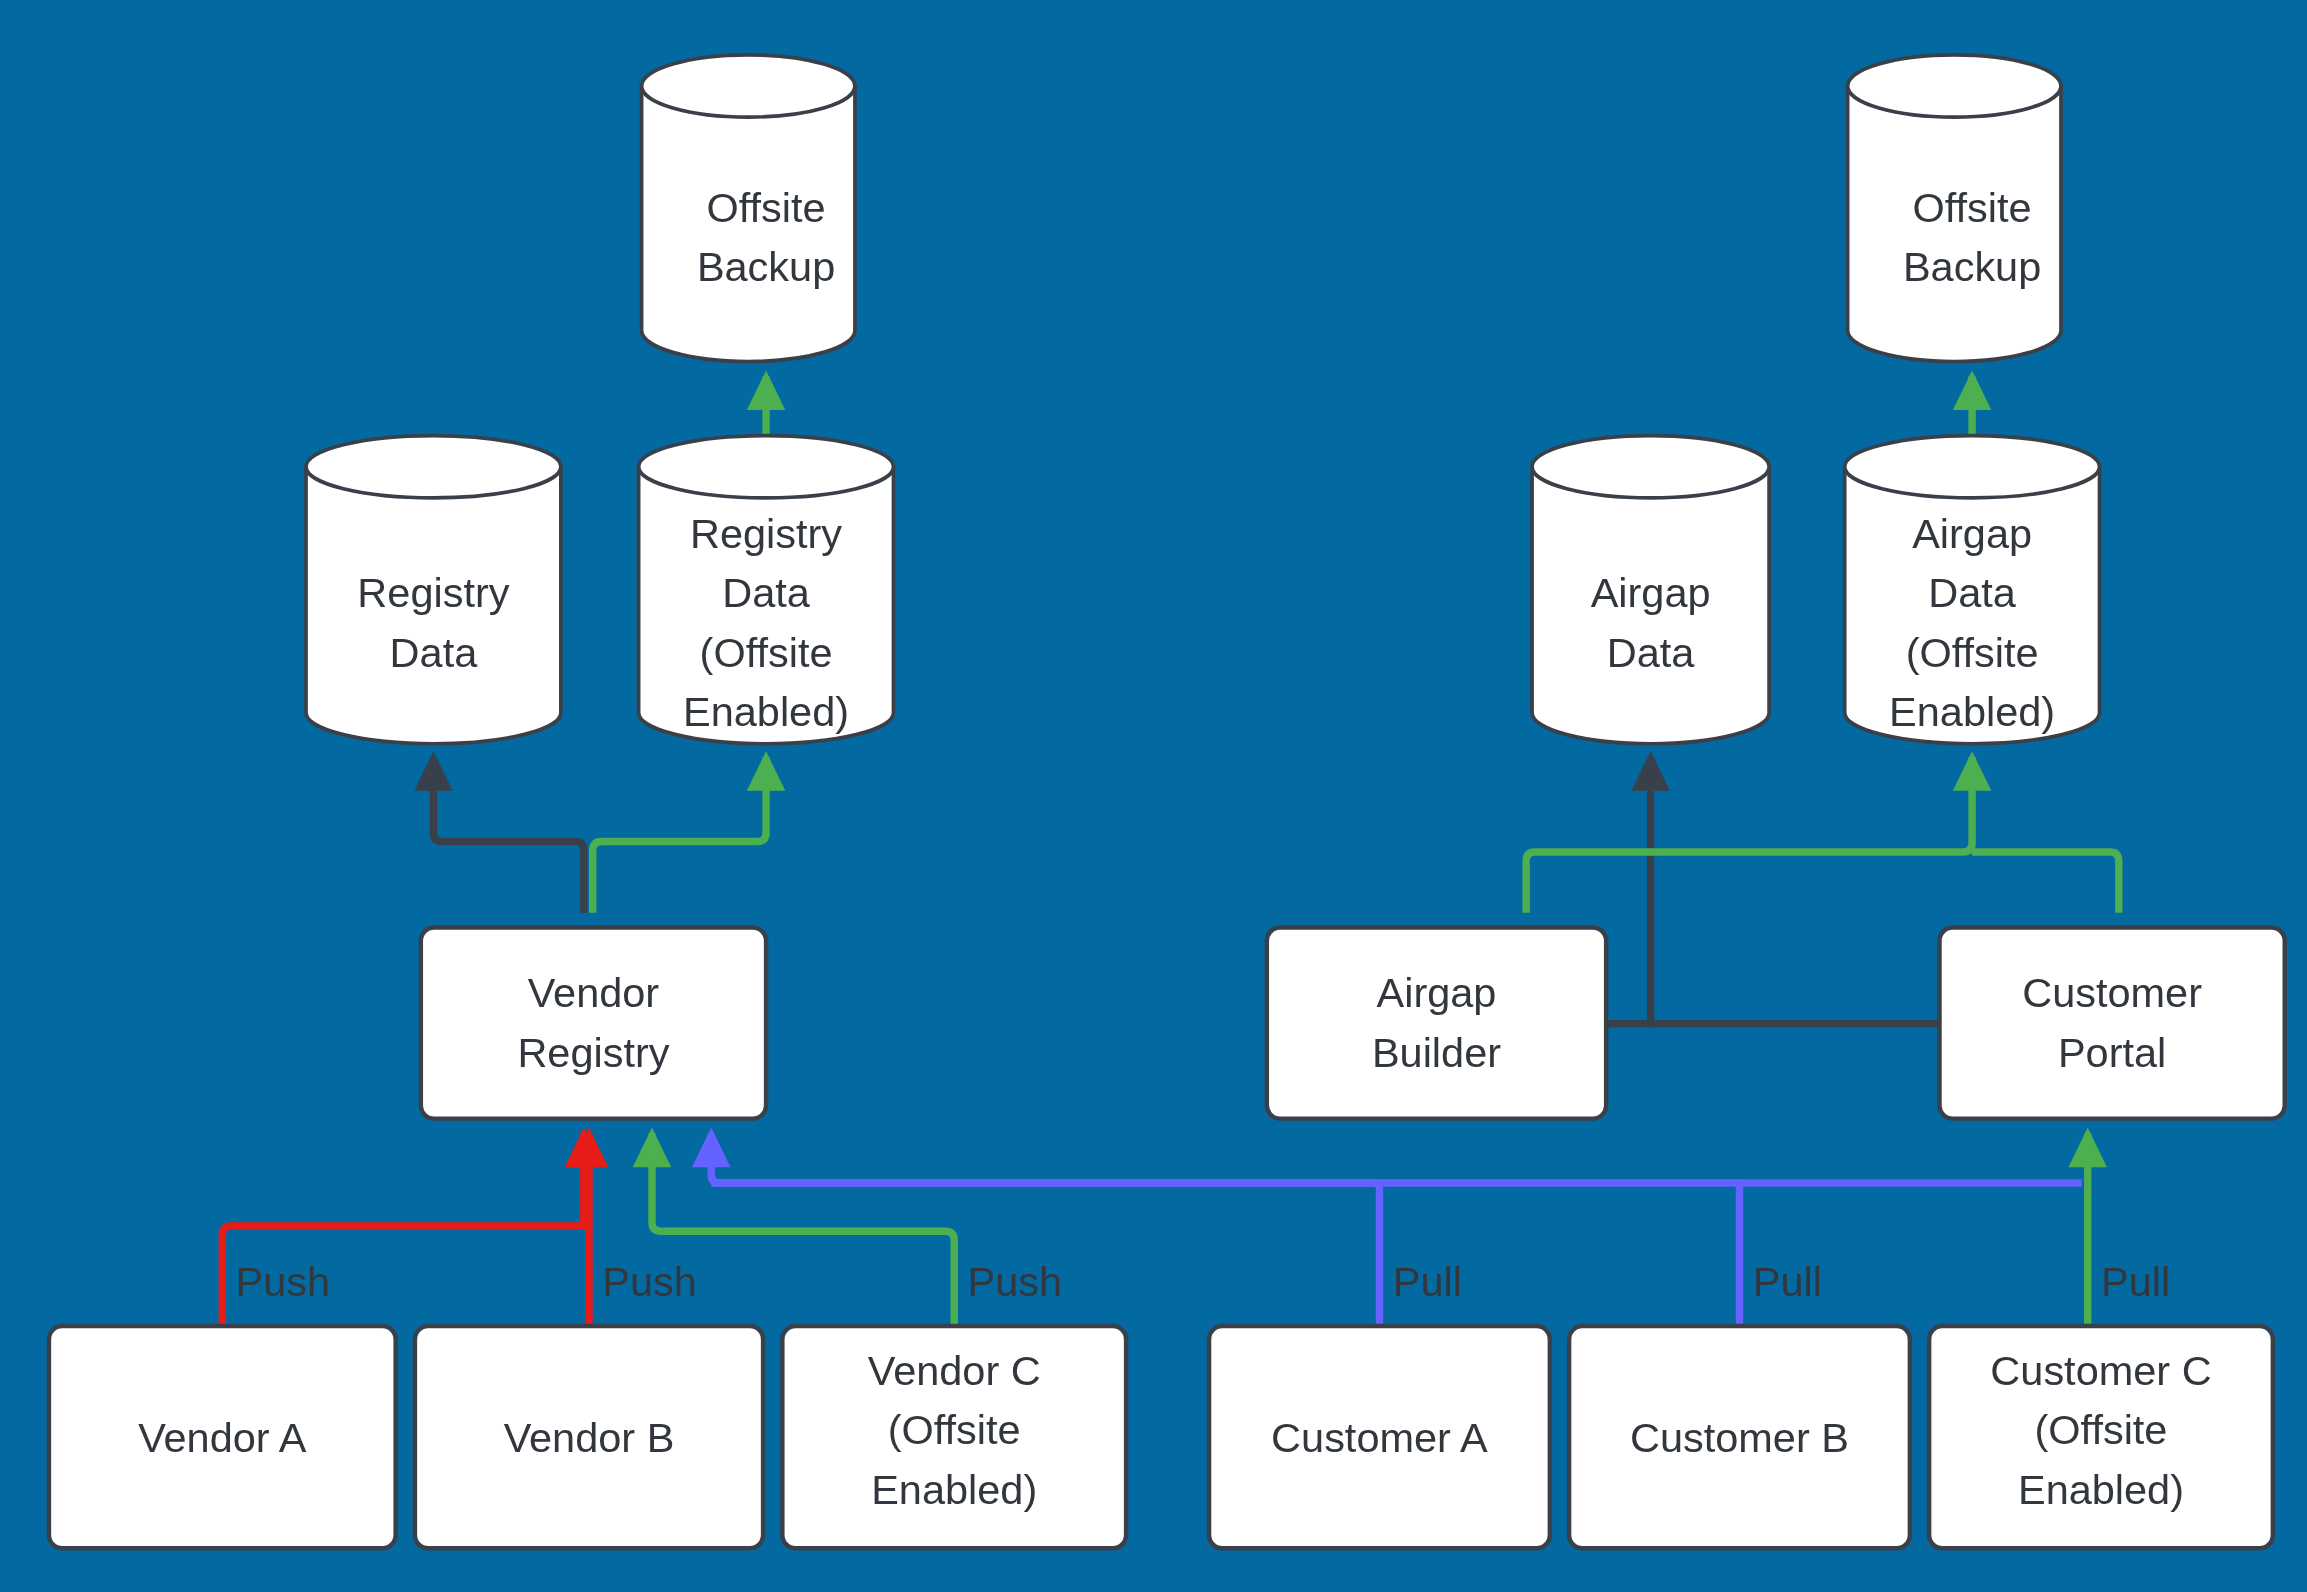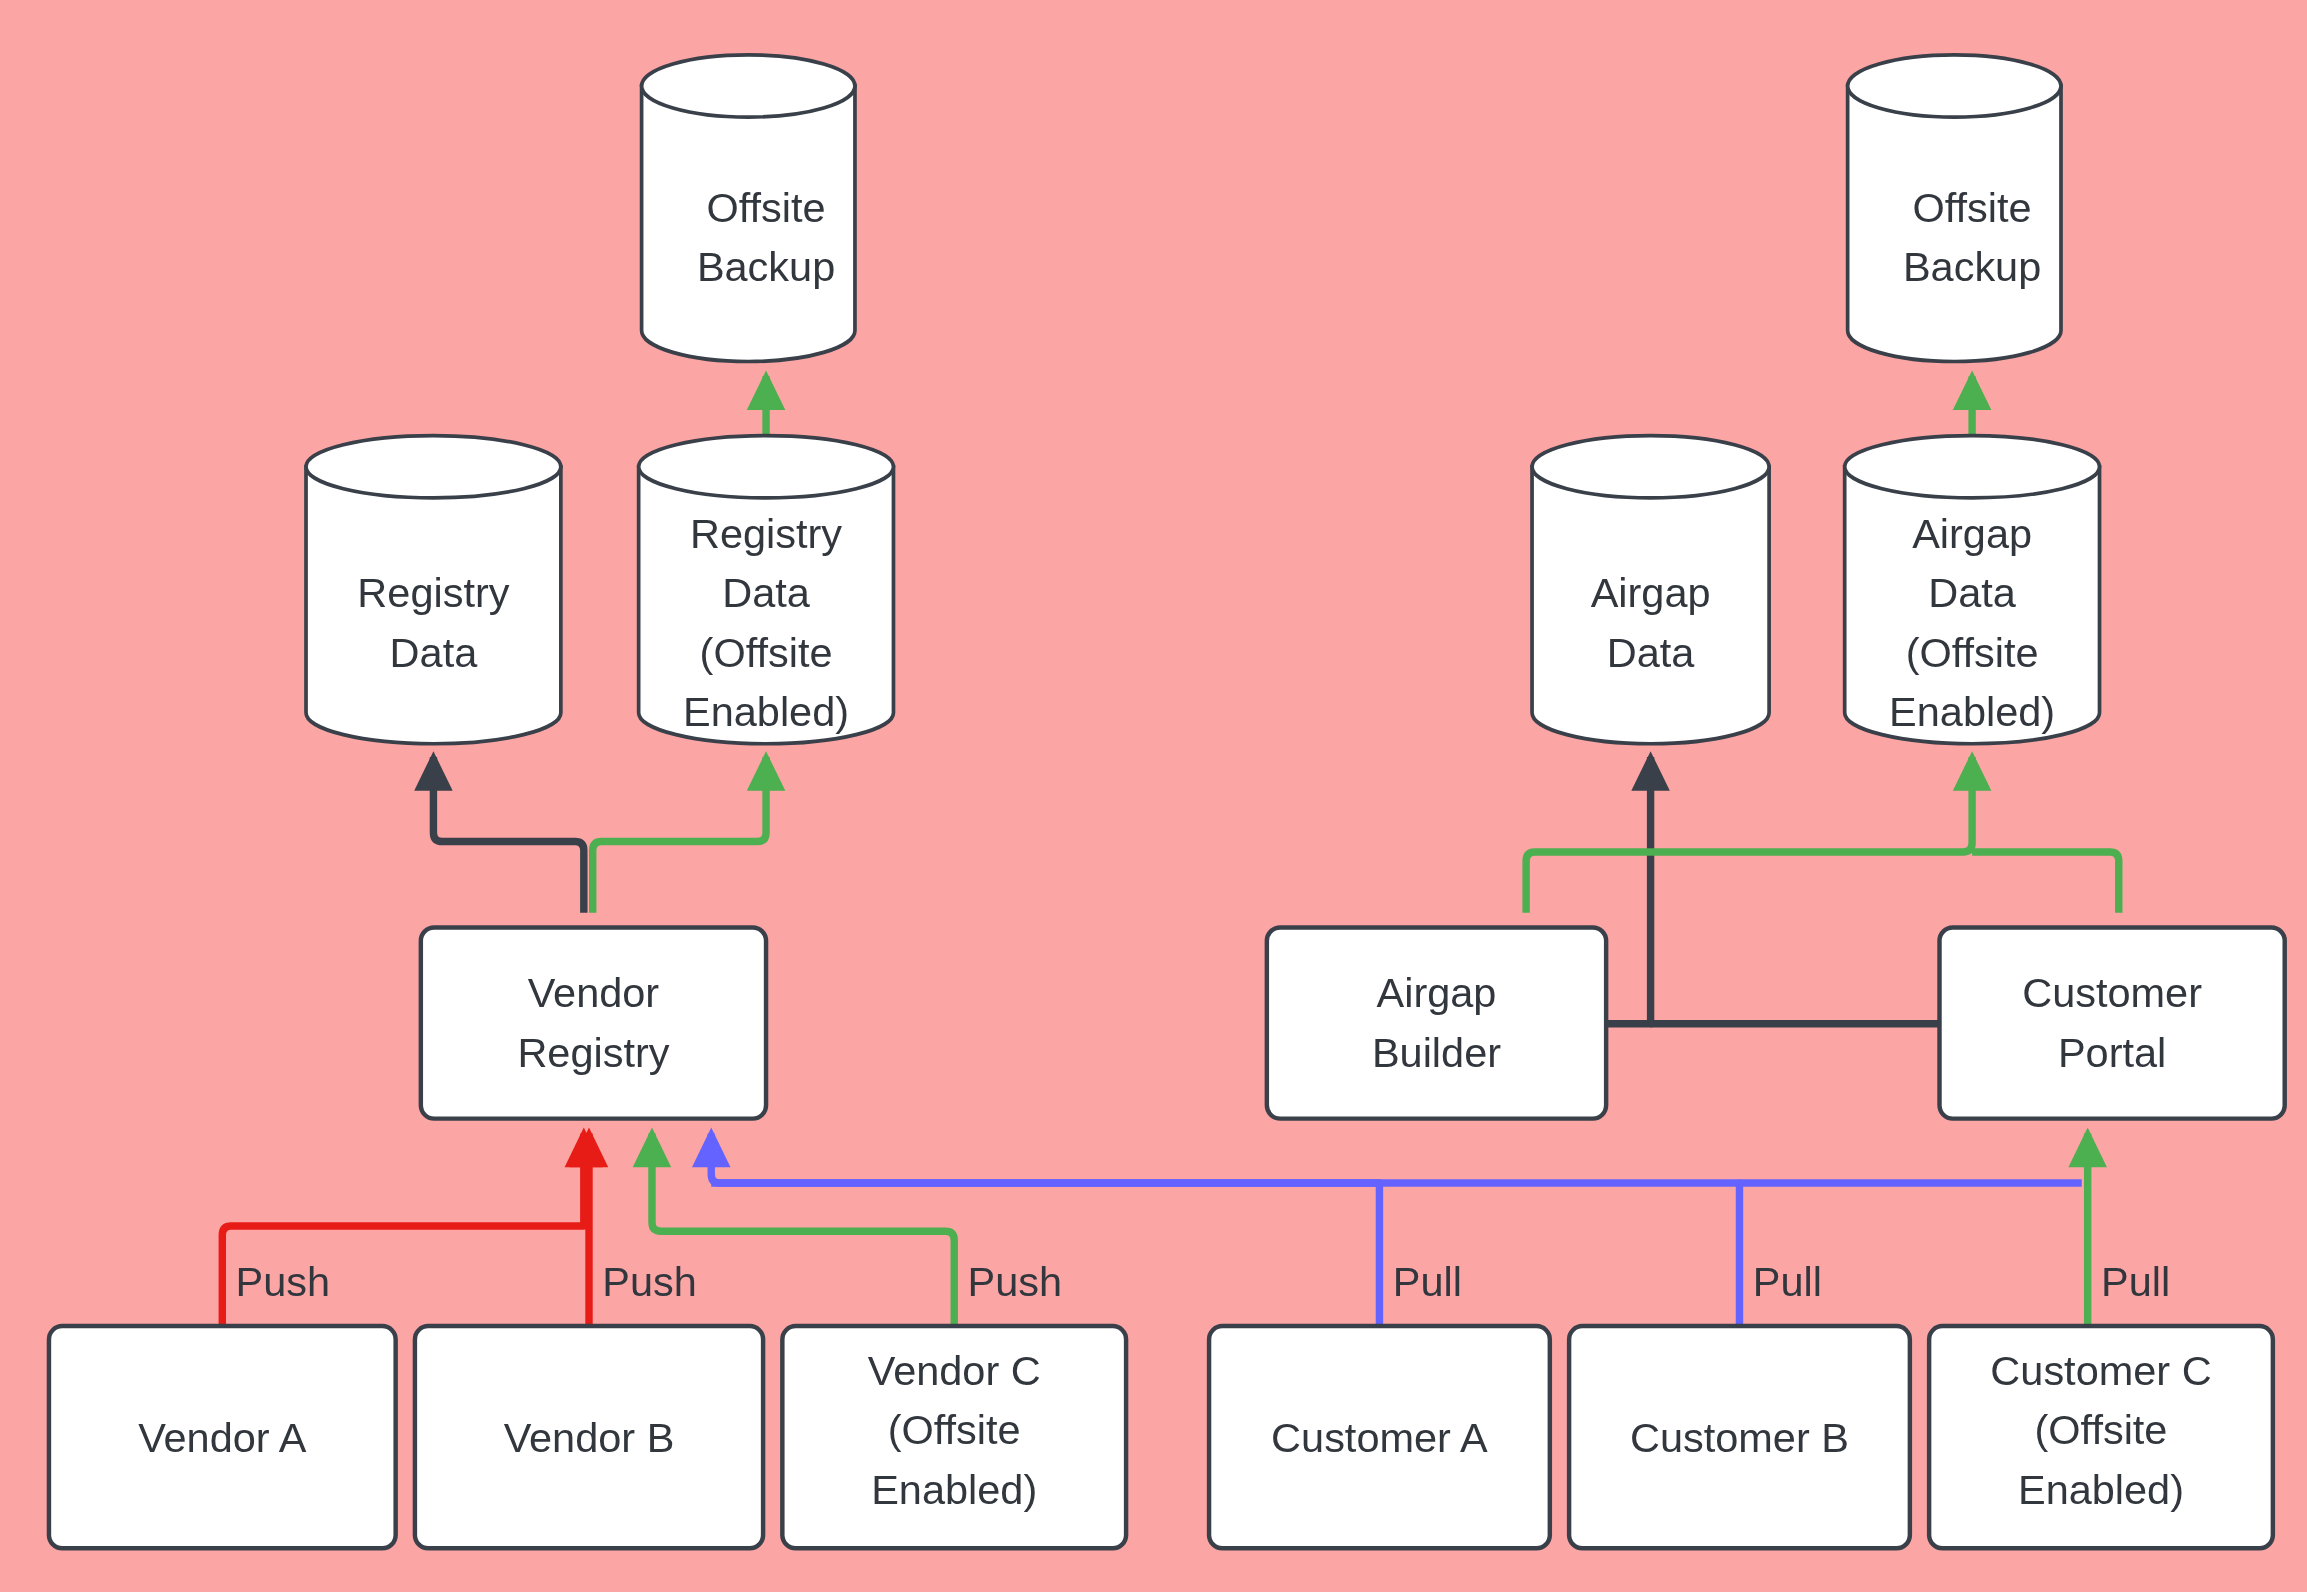--- a/index.html
+++ b/index.html
@@ -10,21 +10,21 @@
   body {
     width: 2307px;
     height: 1592px;
     font-family: "Liberation Sans", sans-serif;
     overflow: hidden;
   }
   #diagram-root {
     position: relative;
     width: 2307px;
     height: 1592px;
-    background: #fca5a5;
+    background: #0369a1;
   }
   svg.diagram {
     display: block;
     width: 2307px;
     height: 1592px;
   }
   .node-shape {
     fill: #ffffff;
     stroke: #3a4049;
     stroke-width: 6;

